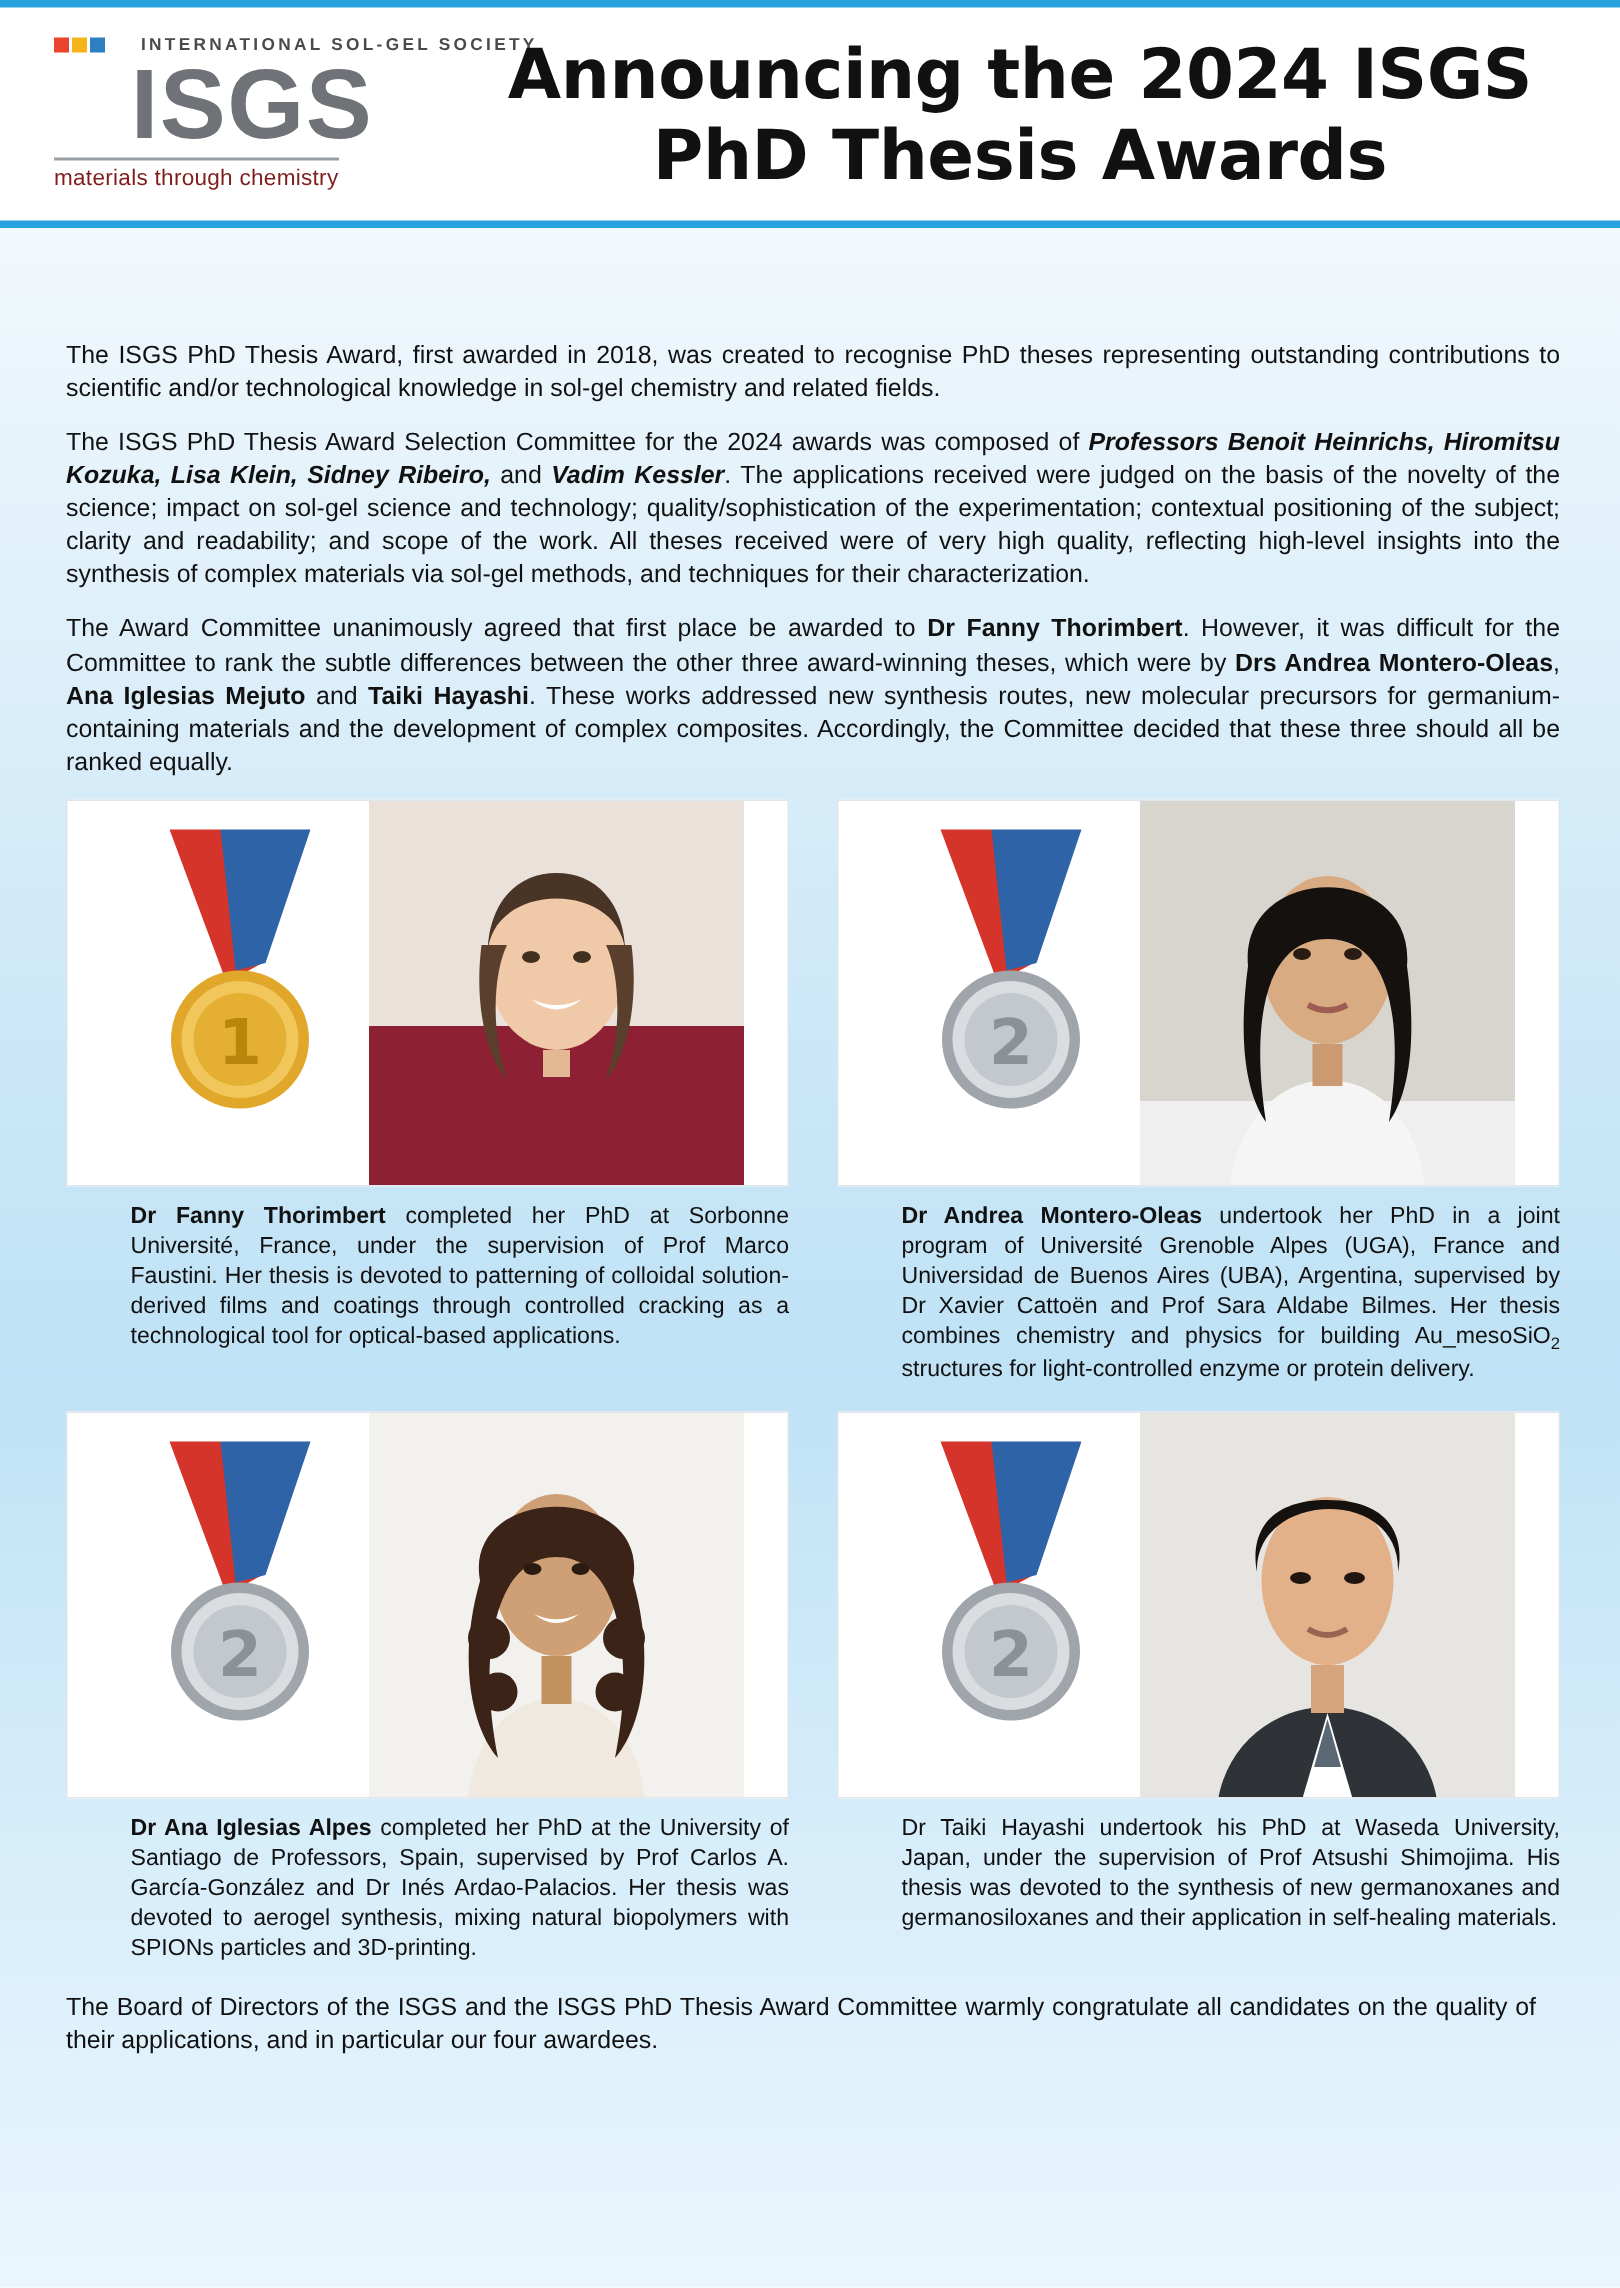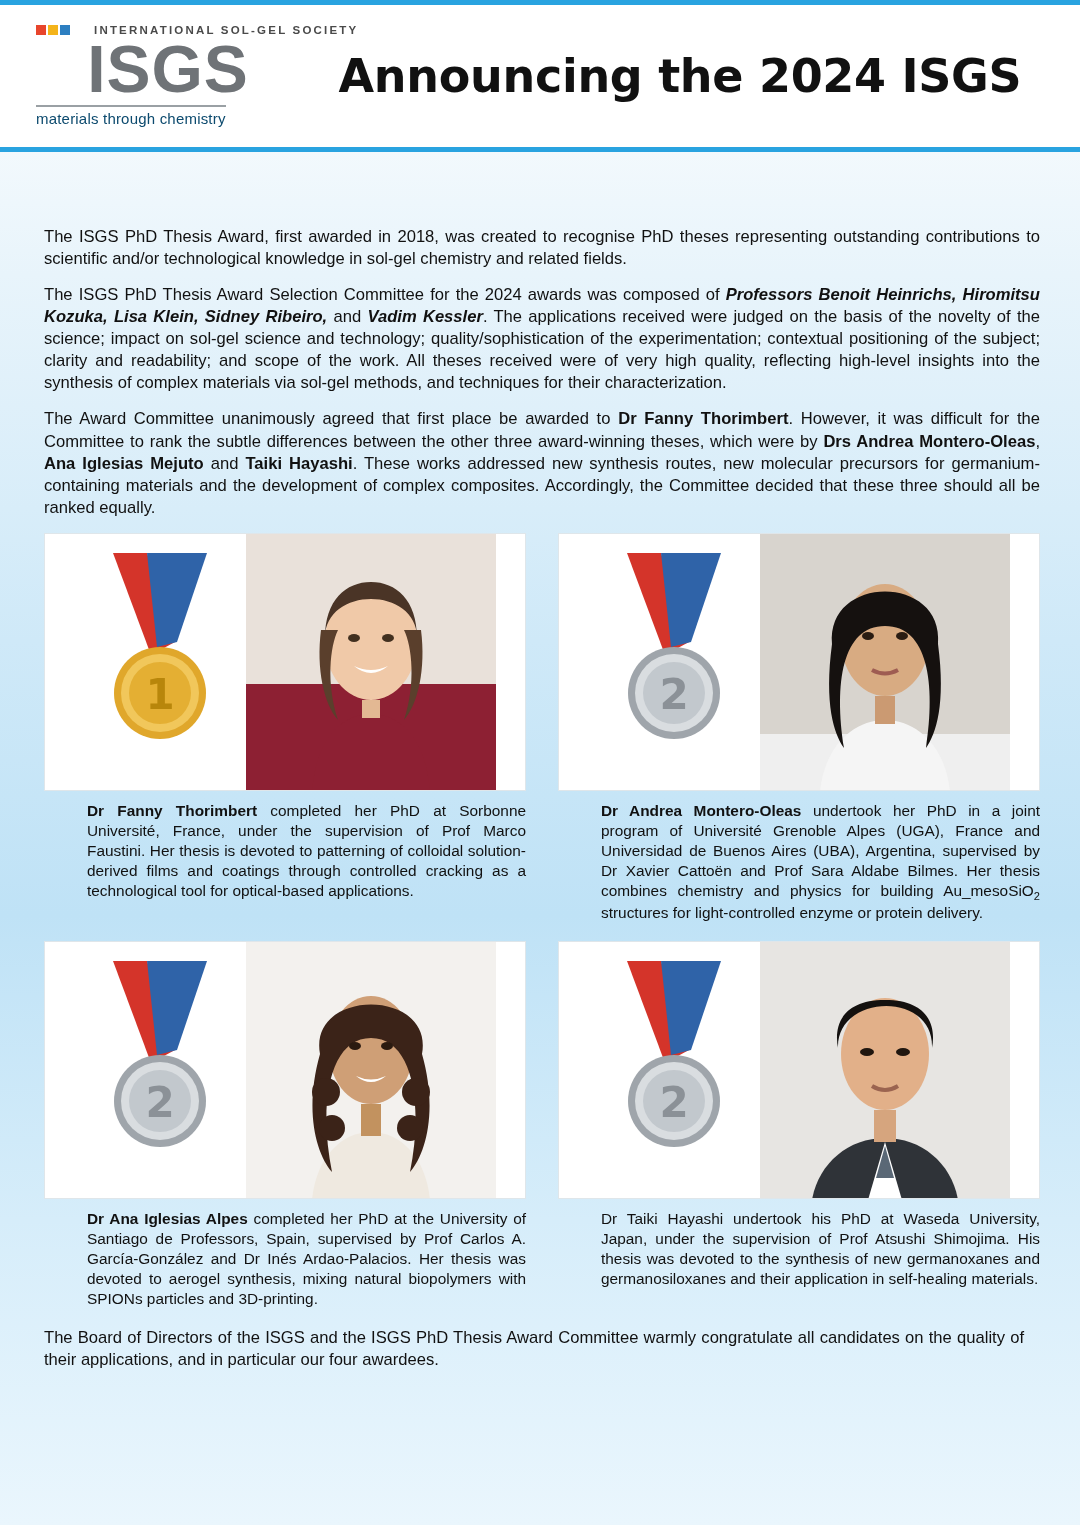--- a/index.html
+++ b/index.html
@@ -54,21 +54,21 @@
     font-size: 66px;
     font-weight: bold;
     letter-spacing: 1px;
     color: #6f7377;
     line-height: 0.95;
     font-family: Liberation Sans, sans-serif;
     text-align: center;
   }
   .logo-tagline {
     font-size: 15px;
-    color: #0c4a6e;
+    color: #7f1d1d;
     letter-spacing: 0.2px;
     margin-top: 4px;
     border-top: 2px solid #9aa0a4;
     padding-top: 3px;
     display: inline-block;
   }
   .title-block {
     flex: 1;
     text-align: center;
     padding-right: 20px;
@@ -159,20 +159,21 @@
           <span class="sq yellow"></span>
           <span class="sq blue"></span>
       </span>
       <span class="society-name">INTERNATIONAL SOL-GEL SOCIETY</span>
     </div>
     <div class="isgs-word">ISGS</div>
     <div class="logo-tagline">materials through chemistry</div>
   </div>
   <div class="title-block">
     <div class="main-title">Announcing the 2024 ISGS</div>
+    <div class="main-title">PhD Thesis Awards</div>
   </div>
 </div>
 
 <div class="content">
   <p class="para">The ISGS PhD Thesis Award, first awarded in 2018, was created to recognise PhD theses representing outstanding contributions to scientific and/or technological knowledge in sol-gel chemistry and related fields.</p>
 
   <p class="para"><span>The ISGS PhD Thesis Award Selection Committee for the 2024 awards was composed of </span><span class="bi">Professors Benoit Heinrichs, Hiromitsu Kozuka, Lisa Klein, Sidney Ribeiro,</span><span> and </span><span class="bi">Vadim Kessler</span><span>. The applications received were judged on the basis of the novelty of the science; impact on sol-gel science and technology; quality/sophistication of the experimentation; contextual positioning of the subject; clarity and readability; and scope of the work. All theses received were of very high quality, reflecting high-level insights into the synthesis of complex materials via sol-gel methods, and techniques for their characterization.</span></p>
 
   <p class="para"><span>The Award Committee unanimously agreed that first place be awarded to </span><span class="b">Dr Fanny Thorimbert</span><span>. However, it was difficult for the Committee to rank the subtle differences between the other three award-winning theses, which were by </span><span class="b">Drs Andrea Montero-Oleas</span><span>, </span><span class="b">Ana Iglesias Mejuto</span><span> and </span><span class="b">Taiki Hayashi</span><span>. These works addressed new synthesis routes, new molecular precursors for germanium-containing materials and the development of complex composites. Accordingly, the Committee decided that these three should all be ranked equally.</span></p>
 </div>

